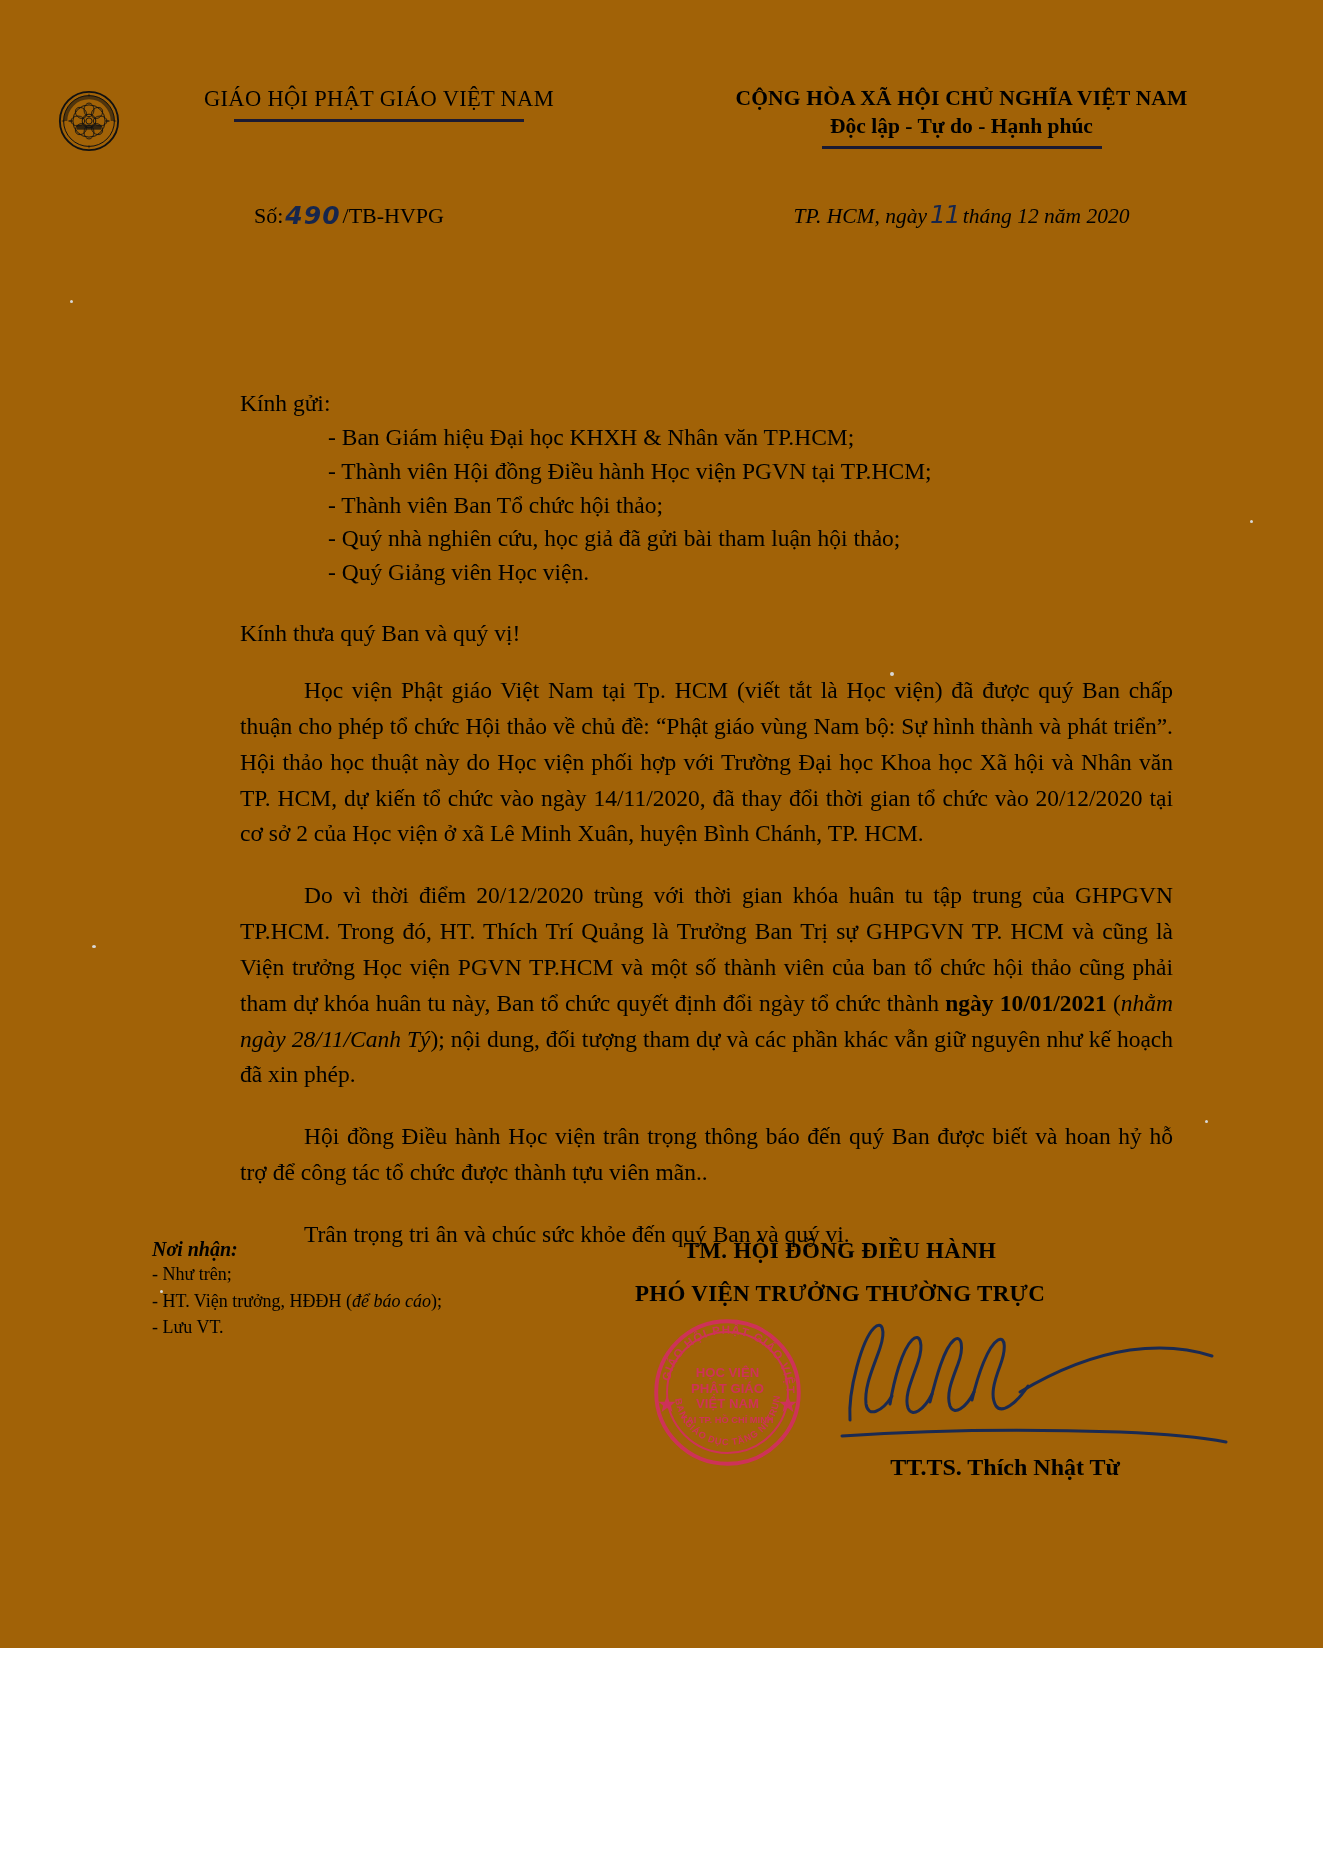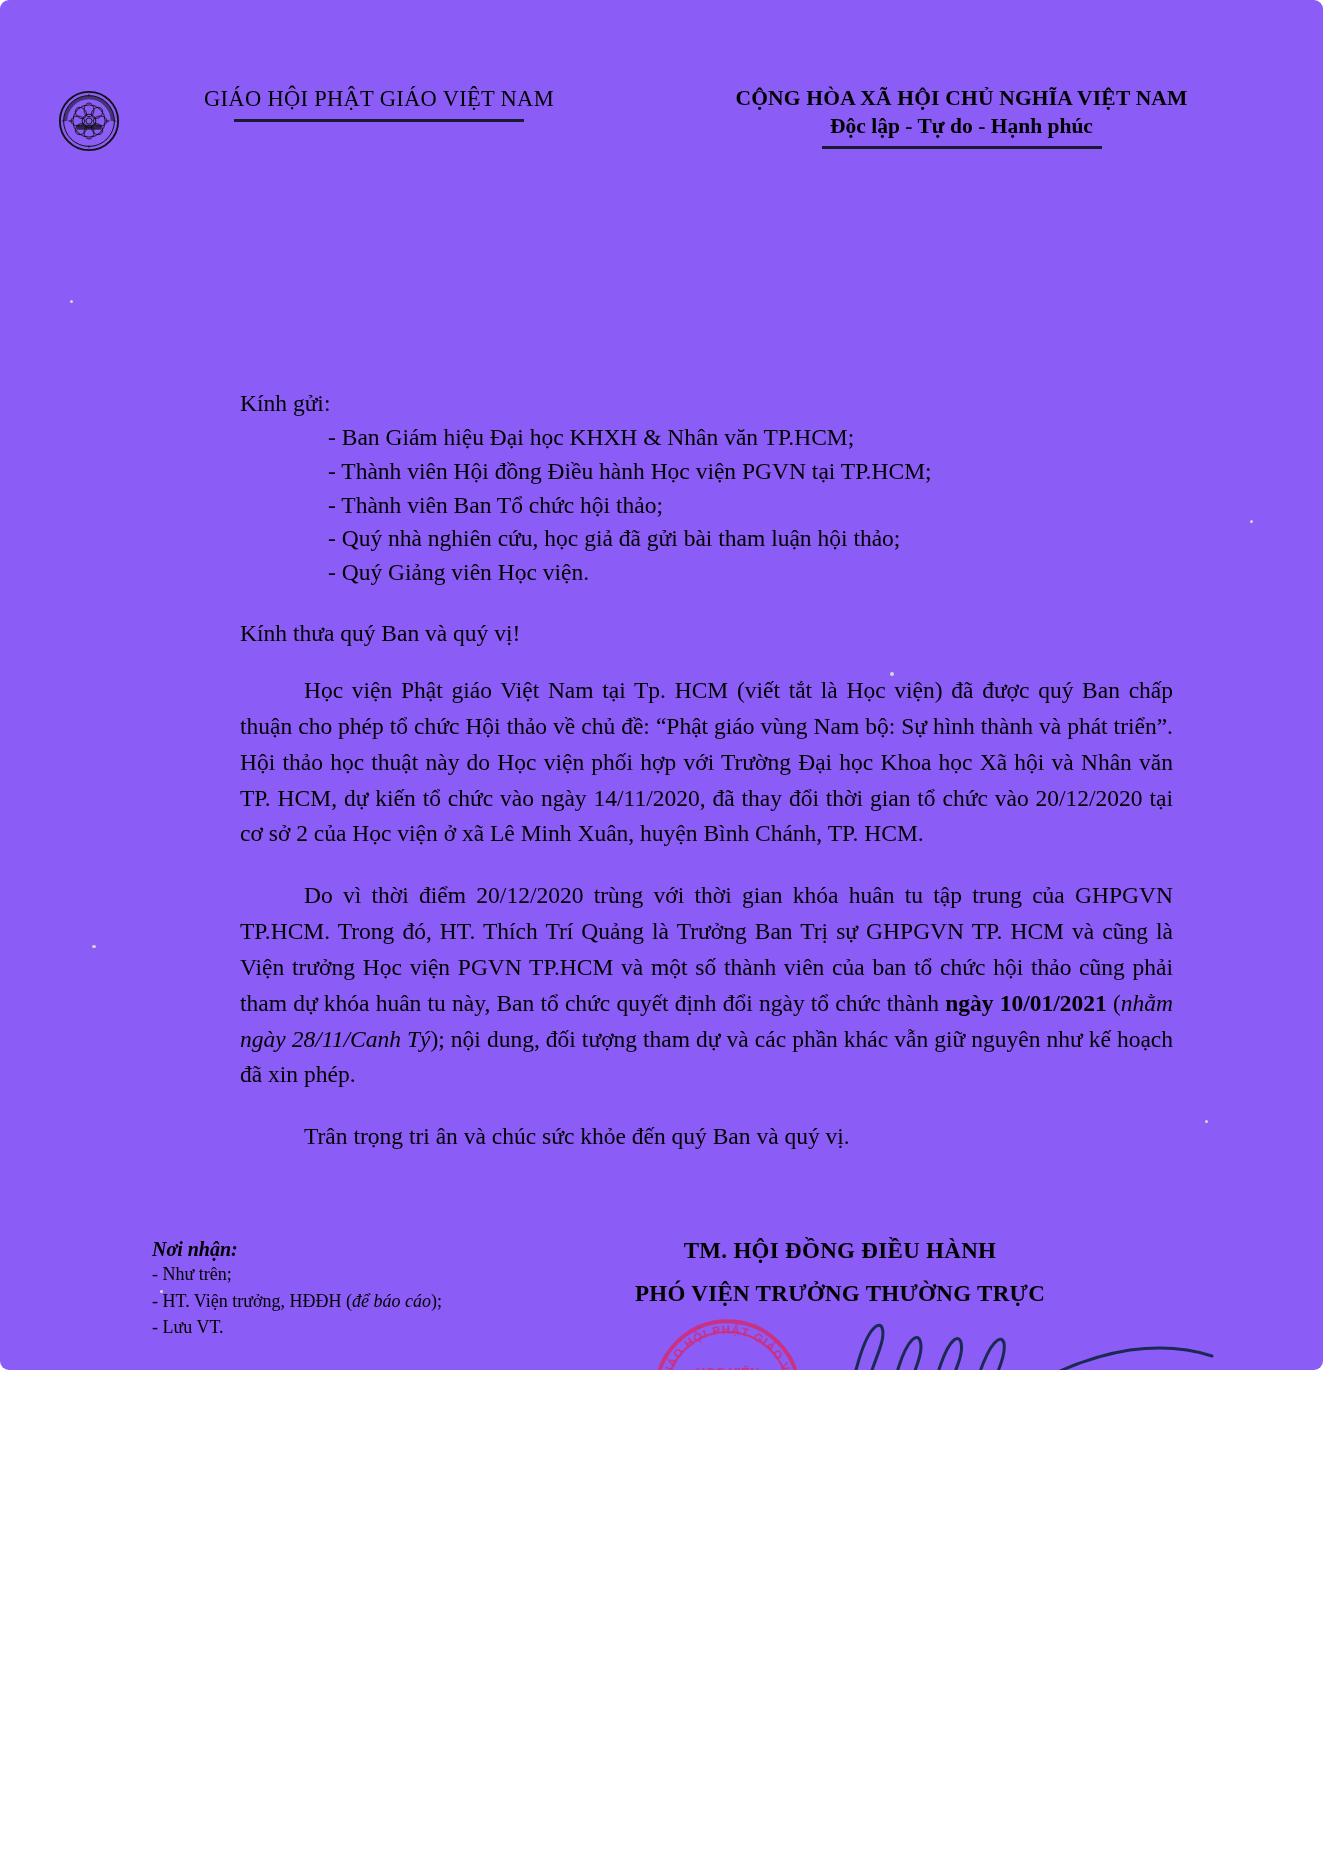--- a/index.html
+++ b/index.html
@@ -4,27 +4,26 @@
 <title>THÔNG BÁO</title>
 <style>
   html, body {
     margin: 0;
     padding: 0;
     background: #ffffff;
   }
   .page {
     position: relative;
     width: 1323px;
-    height: 1370px;
-    background: #8b5cf6;
+    height: 1648px;
+    background: #a16207;
     margin: 0 auto;
     overflow: hidden;
     font-family: "Liberation Serif", "DejaVu Serif", serif;
     color: #000000;
-    border-radius: 9px;
   }
 
   
   .speck {
     position: absolute;
     background: #d8d8d8;
     border-radius: 50%;
     pointer-events: none;
   }
 
@@ -342,39 +341,44 @@
       </div>
     </div>
 
     <div class="header-right">
       <div class="nation-line1">CỘNG HÒA XÃ HỘI CHỦ NGHĨA VIỆT NAM</div>
       <div class="nation-line2">Độc lập - Tự do - Hạnh phúc</div>
       <div class="rule-right"></div>
     </div>
   </div>
 
+  <div class="numrow">
+    <div class="numrow-left"><span>Số:</span><span class="handwritten">490</span><span>/TB-HVPG</span></div>
+    <div class="numrow-right"><span>TP. HCM, ngày</span><span class="handwritten-day">11</span><span>tháng 12 năm 2020</span></div>
+  </div>
 
 
   <div class="body">
     <div class="salutation">Kính gửi:</div>
 
     <div class="recip-list">
       <div class="recip-item">- Ban Giám hiệu Đại học KHXH &amp; Nhân văn TP.HCM;</div>
       <div class="recip-item">- Thành viên Hội đồng Điều hành Học viện PGVN tại TP.HCM;</div>
       <div class="recip-item">- Thành viên Ban Tổ chức hội thảo;</div>
       <div class="recip-item">- Quý nhà nghiên cứu, học giả đã gửi bài tham luận hội thảo;</div>
       <div class="recip-item">- Quý Giảng viên Học viện.</div>
     </div>
 
     <div class="greeting">Kính thưa quý Ban và quý vị!</div>
 
     <div class="para">Học viện Phật giáo Việt Nam tại Tp. HCM (viết tắt là Học viện) đã được quý Ban chấp thuận cho phép tổ chức Hội thảo về chủ đề: “Phật giáo vùng Nam bộ: Sự hình thành và phát triển”. Hội thảo học thuật này do Học viện phối hợp với Trường Đại học Khoa học Xã hội và Nhân văn TP. HCM, dự kiến tổ chức vào ngày 14/11/2020, đã thay đổi thời gian tổ chức vào 20/12/2020 tại cơ sở 2 của Học viện ở xã Lê Minh Xuân, huyện Bình Chánh, TP. HCM.</div>
 
     <div class="para"><span>Do vì thời điểm 20/12/2020 trùng với thời gian khóa huân tu tập trung của GHPGVN TP.HCM. Trong đó, HT. Thích Trí Quảng là Trưởng Ban Trị sự GHPGVN TP. HCM và cũng là Viện trưởng Học viện PGVN TP.HCM và một số thành viên của ban tổ chức hội thảo cũng phải tham dự khóa huân tu này, Ban tổ chức quyết định đổi ngày tổ chức thành </span><b>ngày 10/01/2021</b><span> (</span><i>nhằm ngày 28/11/Canh Tý</i><span>); nội dung, đối tượng tham dự và các phần khác vẫn giữ nguyên như kế hoạch đã xin phép.</span></div>
 
+    <div class="para">Hội đồng Điều hành Học viện trân trọng thông báo đến quý Ban được biết và hoan hỷ hỗ trợ để công tác tổ chức được thành tựu viên mãn..</div>
 
     <div class="para">Trân trọng tri ân và chúc sức khỏe đến quý Ban và quý vị.</div>
   </div>
 
   <div class="footer">
 
     <div class="noi-nhan">
       <div class="noi-nhan-title">Nơi nhận:</div>
       <div class="noi-nhan-item">- Như trên;</div>
       <div class="noi-nhan-item"><span>- HT. Viện trưởng, HĐĐH (</span><i>để báo cáo</i><span>);</span></div>

